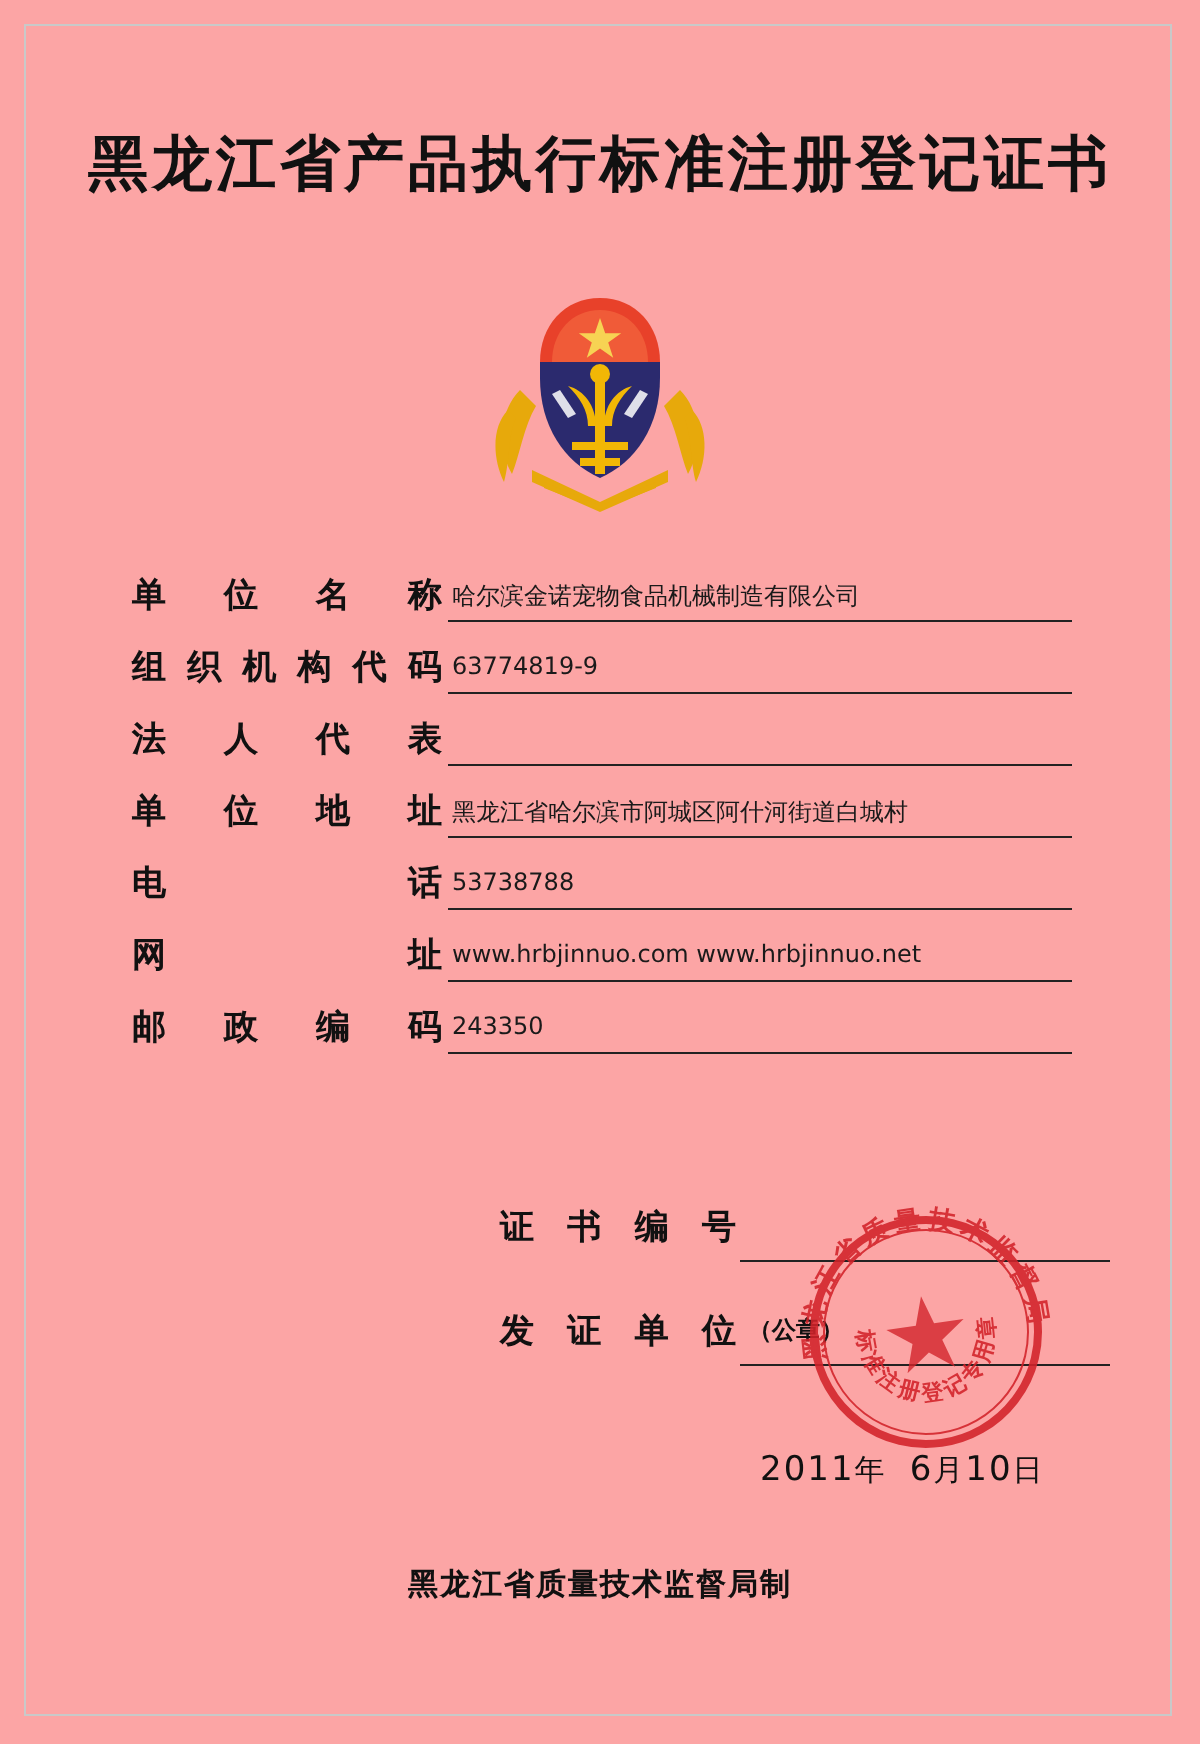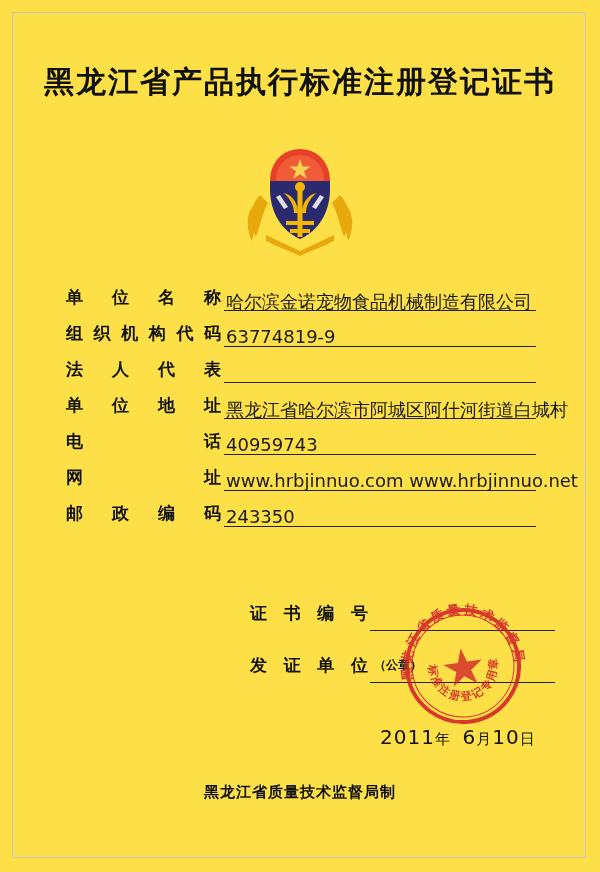--- a/index.html
+++ b/index.html
@@ -12,21 +12,21 @@
     background: #ffffff;
     font-family: "Liberation Serif", "DejaVu Serif", serif;
     position: relative;
     overflow: hidden;
   }
   .page {
     position: absolute;
     left: 0; top: 0;
     width: 600px;
     height: 872px;
-    background: #fde047;
+    background: #fca5a5;
   }
   
   .border-frame {
     position: absolute;
     left: 12px;
     top: 12px;
     width: 574px;
     height: 846px;
     border: 1px solid #c9c9c9;
     box-sizing: border-box;
@@ -78,21 +78,21 @@
     justify-content: space-between;
   }
   .field-label span {
     display: inline-block;
   }
   .field-value {
     position: absolute;
     left: 160px;
     top: 7px;
     width: 310px;
-    font-size: 18px;
+    font-size: 12px;
     color: #1a1a1a;
     font-family: "DejaVu Sans", "Liberation Sans", sans-serif;
     white-space: nowrap;
   }
   .field-line {
     position: absolute;
     left: 158px;
     top: 27px;
     width: 312px;
     border-bottom: 1px solid #222;
@@ -141,21 +141,21 @@
   
   .date-row {
     position: absolute;
     left: 380px;
     top: 725px;
     font-size: 15px;
     font-family: "DejaVu Sans", "Liberation Sans", sans-serif;
     color: #111;
     letter-spacing: 1px;
   }
-  .date-row .num { font-size: 20px; text-align: right; }
+  .date-row .num { font-size: 17px; text-align: right; }
 
   
   .seal {
     position: absolute;
     left: 393px;
     top: 596px;
     width: 140px;
     height: 140px;
     pointer-events: none;
   }
@@ -261,21 +261,21 @@
       </div>
       <div class="field-value">黑龙江省哈尔滨市阿城区阿什河街道白城村</div>
       <div class="field-line"></div>
     </div>
 
     <div class="field-row">
       <div class="field-label">
         <span>电</span>
         <span>话</span>
       </div>
-      <div class="field-value">40959743</div>
+      <div class="field-value">53738788</div>
       <div class="field-line"></div>
     </div>
 
     <div class="field-row">
       <div class="field-label">
         <span>网</span>
         <span>址</span>
       </div>
       <div class="field-value">www.hrbjinnuo.com   www.hrbjinnuo.net</div>
       <div class="field-line"></div>

